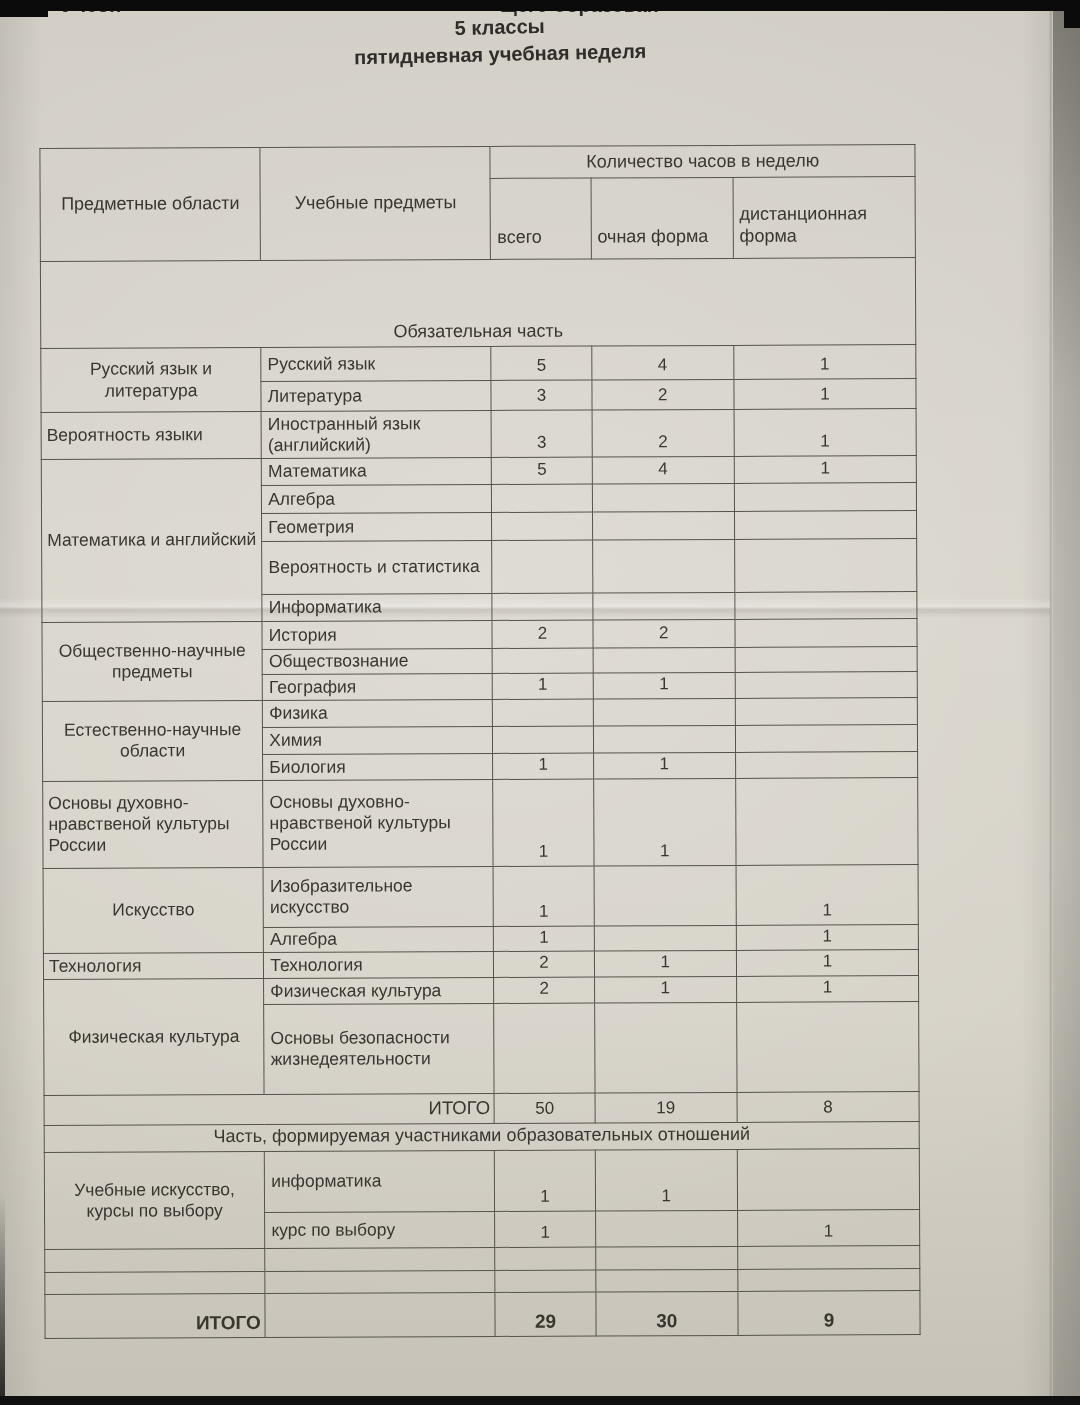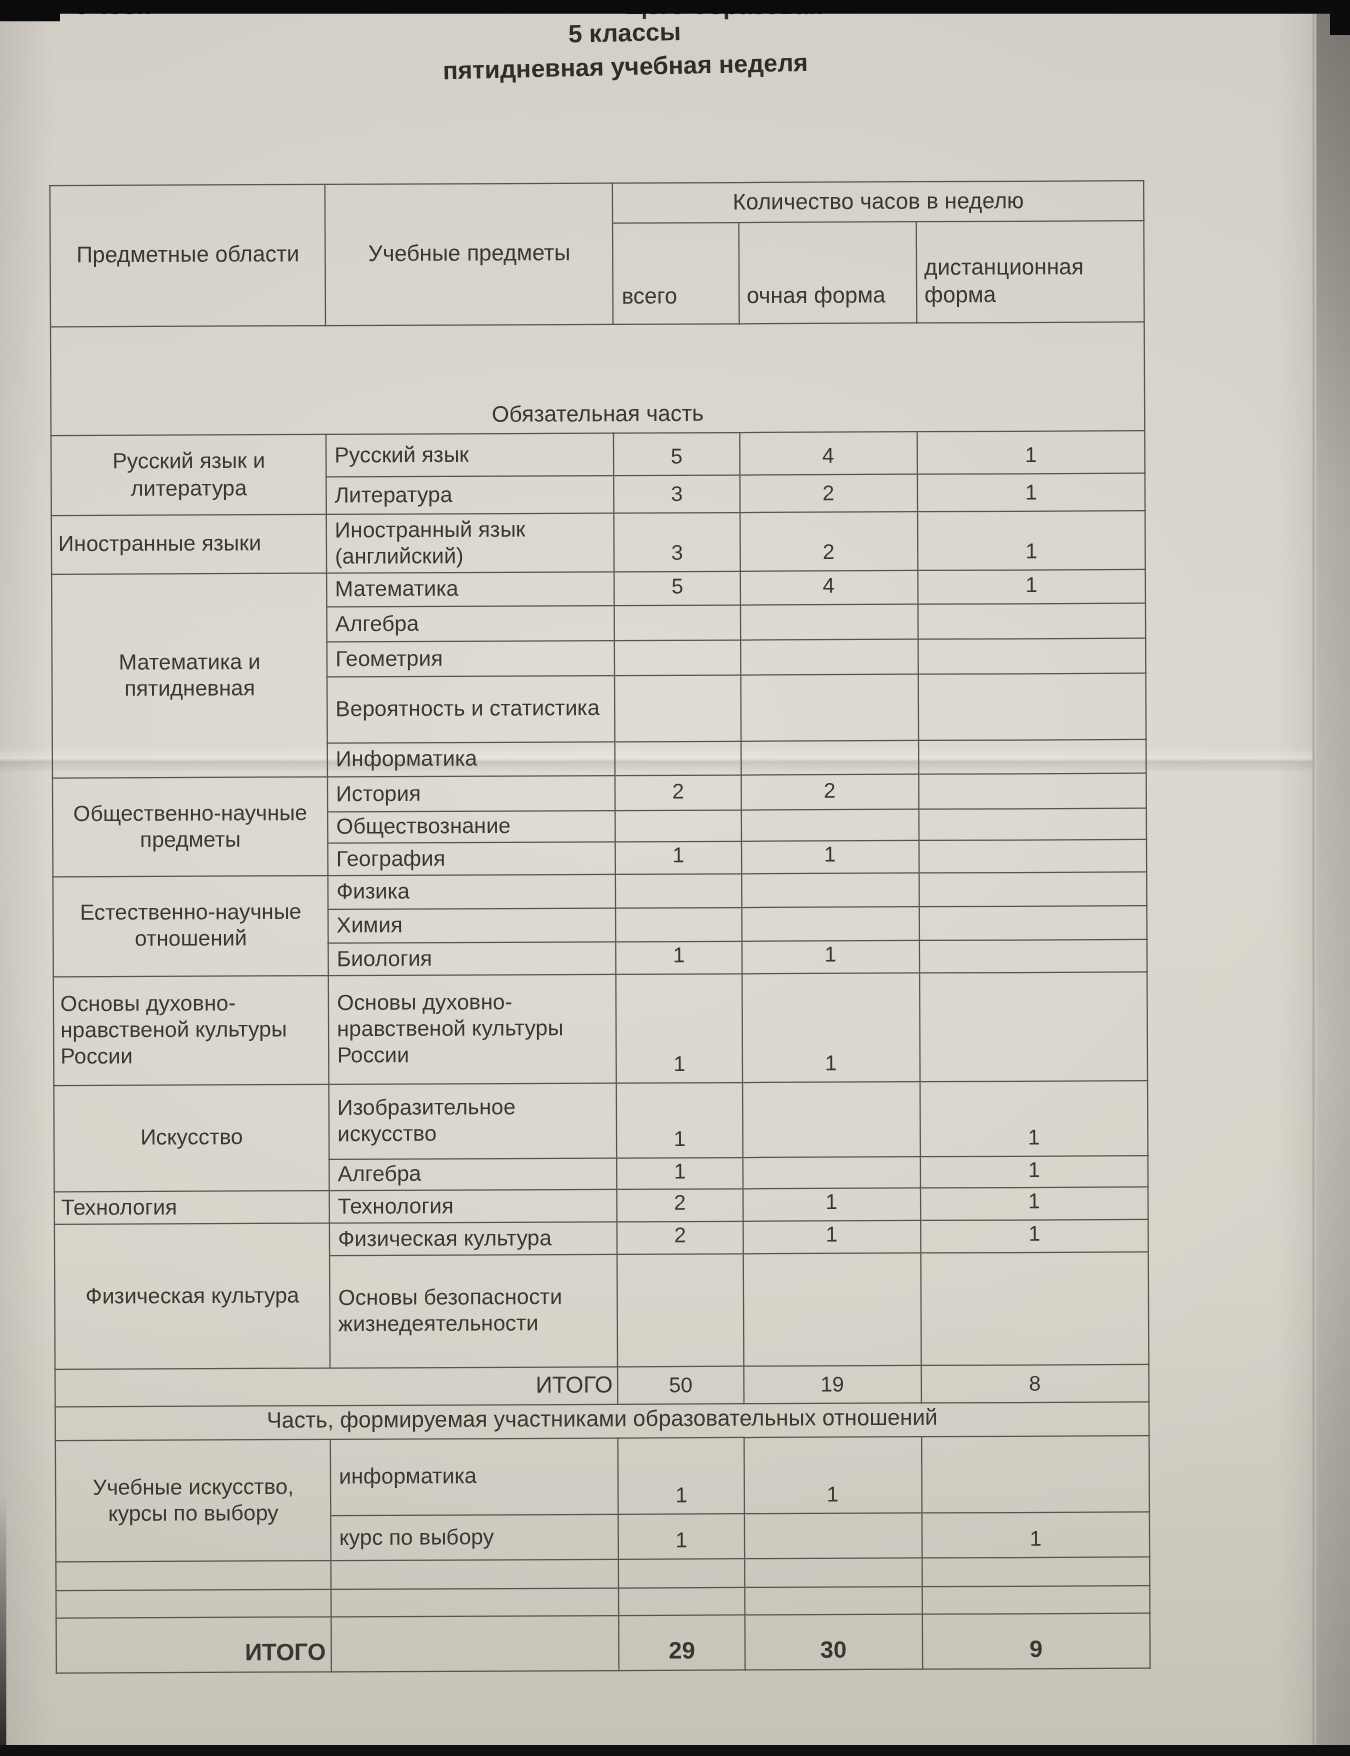--- a/index.html
+++ b/index.html
@@ -109,28 +109,28 @@
             <td class="val-cell">4</td>
             <td class="val-cell">1</td>
           </tr>
           <tr style="height: 30px;">
             <td class="subject-cell">Литература</td>
             <td class="val-cell">3</td>
             <td class="val-cell">2</td>
             <td class="val-cell">1</td>
           </tr>
           <tr style="height: 47px;">
-            <td class="area-cell left" rowspan="1">Иностранные языки</td>
+            <td class="area-cell left" rowspan="1">Вероятность языки</td>
             <td class="subject-cell">Иностранный язык (английский)</td>
             <td class="val-cell">3</td>
             <td class="val-cell">2</td>
             <td class="val-cell">1</td>
           </tr>
           <tr style="height: 27px;">
-            <td class="area-cell" rowspan="5">Математика и пятидневная</td>
+            <td class="area-cell" rowspan="5">Математика и английский</td>
             <td class="subject-cell">Математика</td>
             <td class="val-cell">5</td>
             <td class="val-cell">4</td>
             <td class="val-cell">1</td>
           </tr>
           <tr style="height: 28px;">
             <td class="subject-cell">Алгебра</td>
             <td class="val-cell"></td>
             <td class="val-cell"></td>
             <td class="val-cell"></td>
@@ -166,21 +166,21 @@
             <td class="val-cell"></td>
             <td class="val-cell"></td>
           </tr>
           <tr style="height: 25px;">
             <td class="subject-cell">География</td>
             <td class="val-cell">1</td>
             <td class="val-cell">1</td>
             <td class="val-cell"></td>
           </tr>
           <tr style="height: 27px;">
-            <td class="area-cell" rowspan="3">Естественно-научные отношений</td>
+            <td class="area-cell" rowspan="3">Естественно-научные области</td>
             <td class="subject-cell">Физика</td>
             <td class="val-cell"></td>
             <td class="val-cell"></td>
             <td class="val-cell"></td>
           </tr>
           <tr style="height: 27px;">
             <td class="subject-cell">Химия</td>
             <td class="val-cell"></td>
             <td class="val-cell"></td>
             <td class="val-cell"></td>

